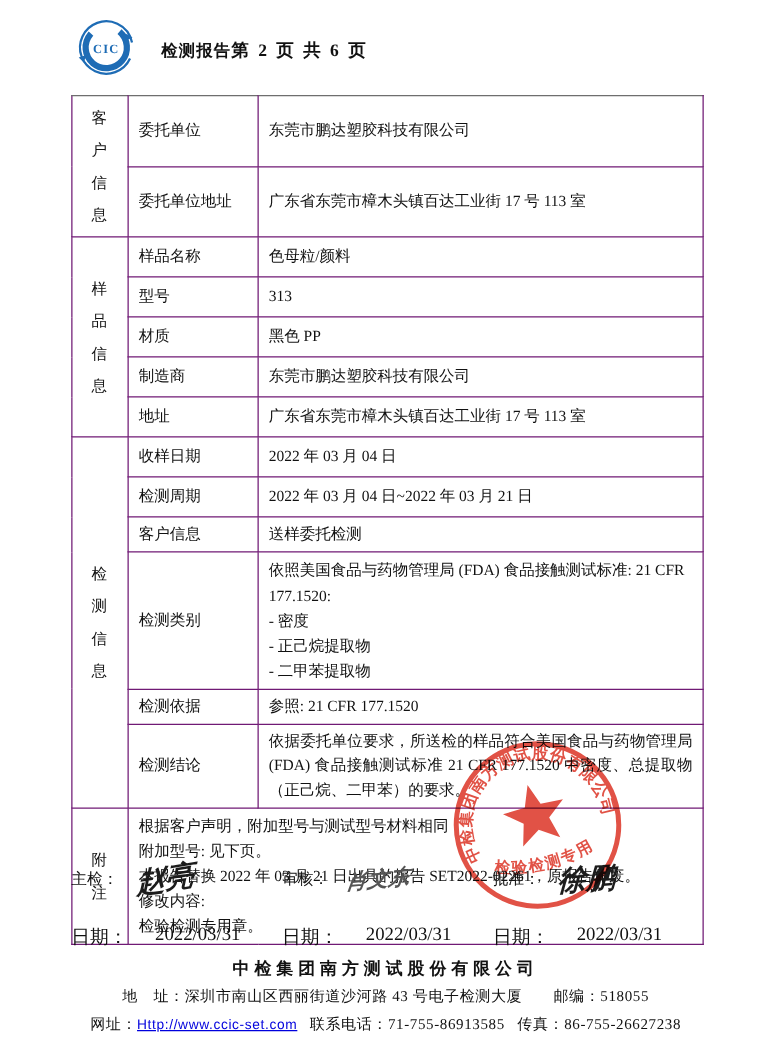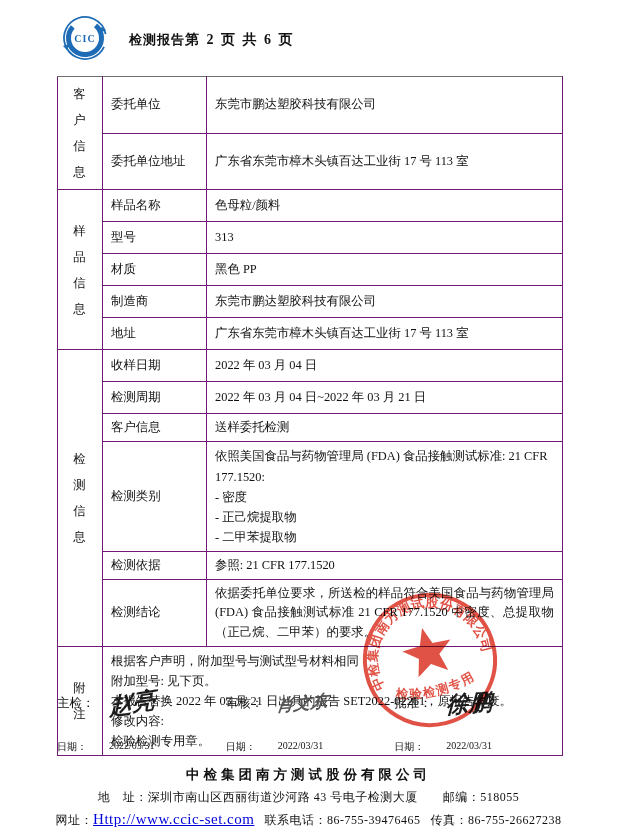--- a/index.html
+++ b/index.html
@@ -53,29 +53,29 @@
   .siglabel{white-space:nowrap;}
   .sig{
     font-style:italic;font-weight:bold;color:#1c1c1c;
     display:inline-block;margin-left:14px;
   }
   .sig1{font-size:23px;transform:rotate(-9deg) skewX(-8deg);}
   .sig2{font-size:17px;transform:rotate(-5deg) skewX(-12deg);color:#555;}
   .sig3{font-size:23px;transform:rotate(-4deg) skewX(-6deg);}
   .daterow{
     position:absolute;top:740px;left:57px;width:506px;
-    display:flex;font-size:10px;
+    display:flex;font-size:15px;
   }
   .datecell{flex:1;display:flex;}
   .dateval{margin-left:22px;}
   
   .footer{position:absolute;top:766px;left:0;width:617px;text-align:center;}
   .f-company{font-weight:bold;font-size:13.5px;letter-spacing:4px;}
   .f-line{font-size:12px;margin-top:5px;letter-spacing:.5px;}
-  .f-link{color:#0000dd;text-decoration:underline;font-family:Liberation Serif, serif;font-size:15px;}
+  .f-link{color:#0000dd;text-decoration:underline;font-family:Liberation Sans, sans-serif;font-size:11px;}
   .sp{display:inline-block;width:10px;}
 </style>
 </head>
 <body>
 
 <div class="page">
 
   <div class="hdr">
     <div class="logo-wrap">
       <svg width="56" height="48" viewBox="0 0 56 48">
@@ -218,17 +218,17 @@
     <div class="datecell">
       <span>日期：</span>
       <span class="dateval">2022/03/31</span>
     </div>
   </div>
 
   <div class="footer">
     <div class="f-company">中检集团南方测试股份有限公司</div>
     <div class="f-line">地　址：深圳市南山区西丽街道沙河路 43 号电子检测大厦　　邮编：518055</div>
     <div class="f-line">
-      <span>网址：</span><a class="f-link" href="#">Http://www.ccic-set.com</a><span class="sp"></span><span>联系电话：86-755-39476465</span><span class="sp"></span><span>传真：86-755-26627238</span>
+      <span>网址：</span><a class="f-link" href="#">Http://www.ccic-set.com</a><span class="sp"></span><span>联系电话：71-755-86913585</span><span class="sp"></span><span>传真：86-755-26627238</span>
     </div>
   </div>
 
 </div>
 
 </body></html>

